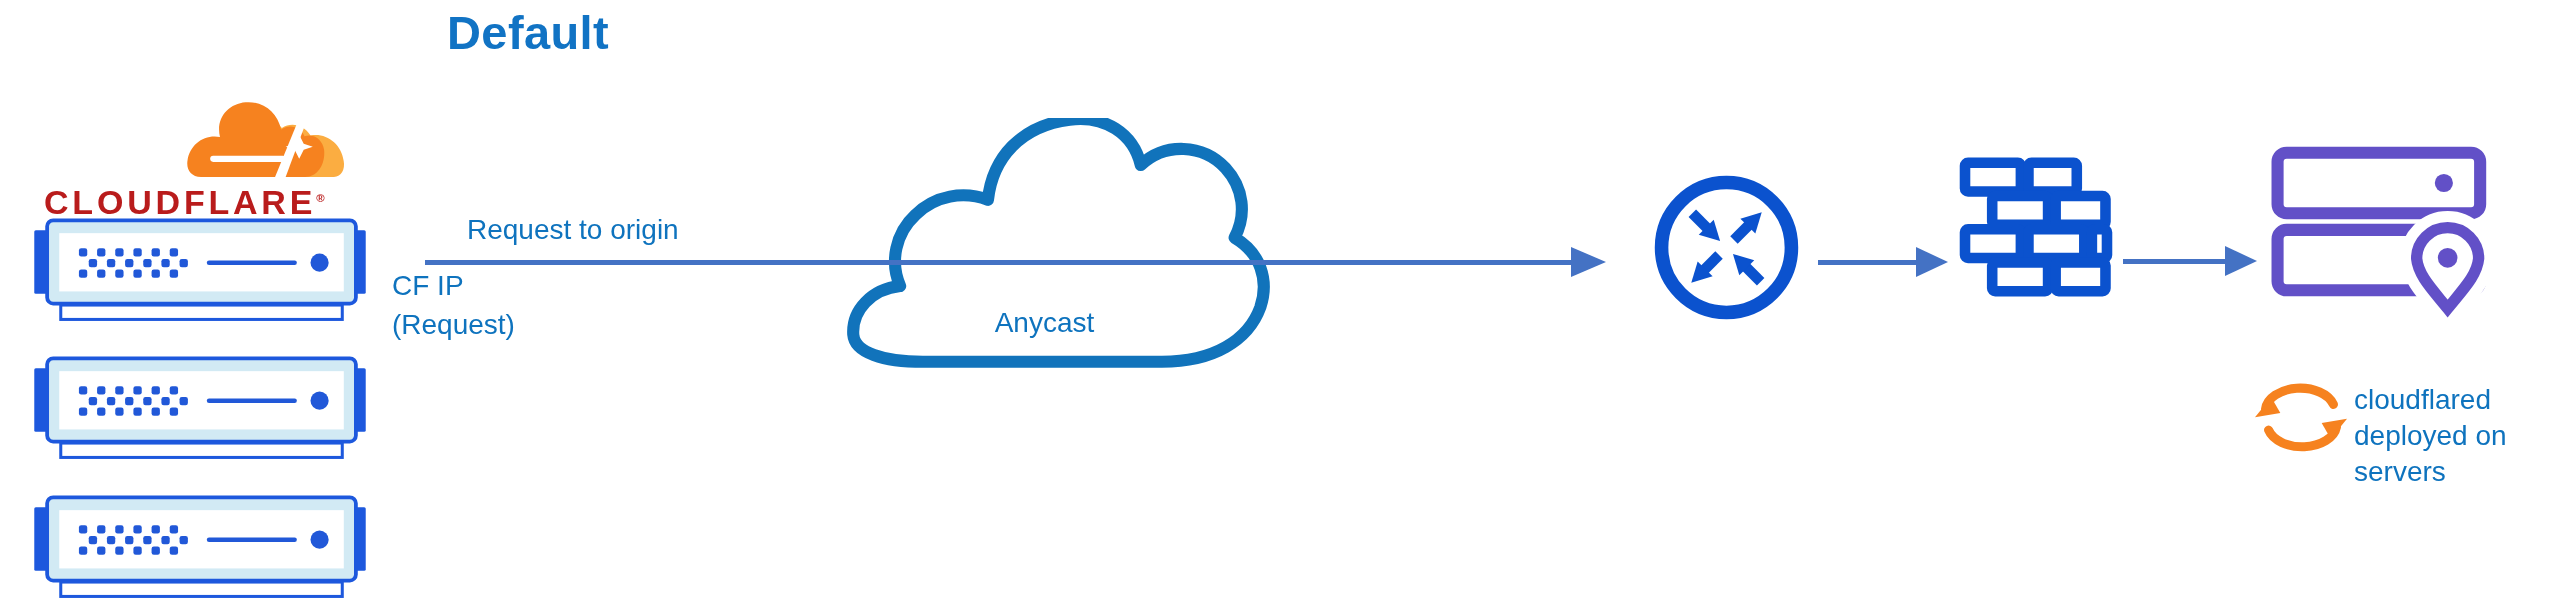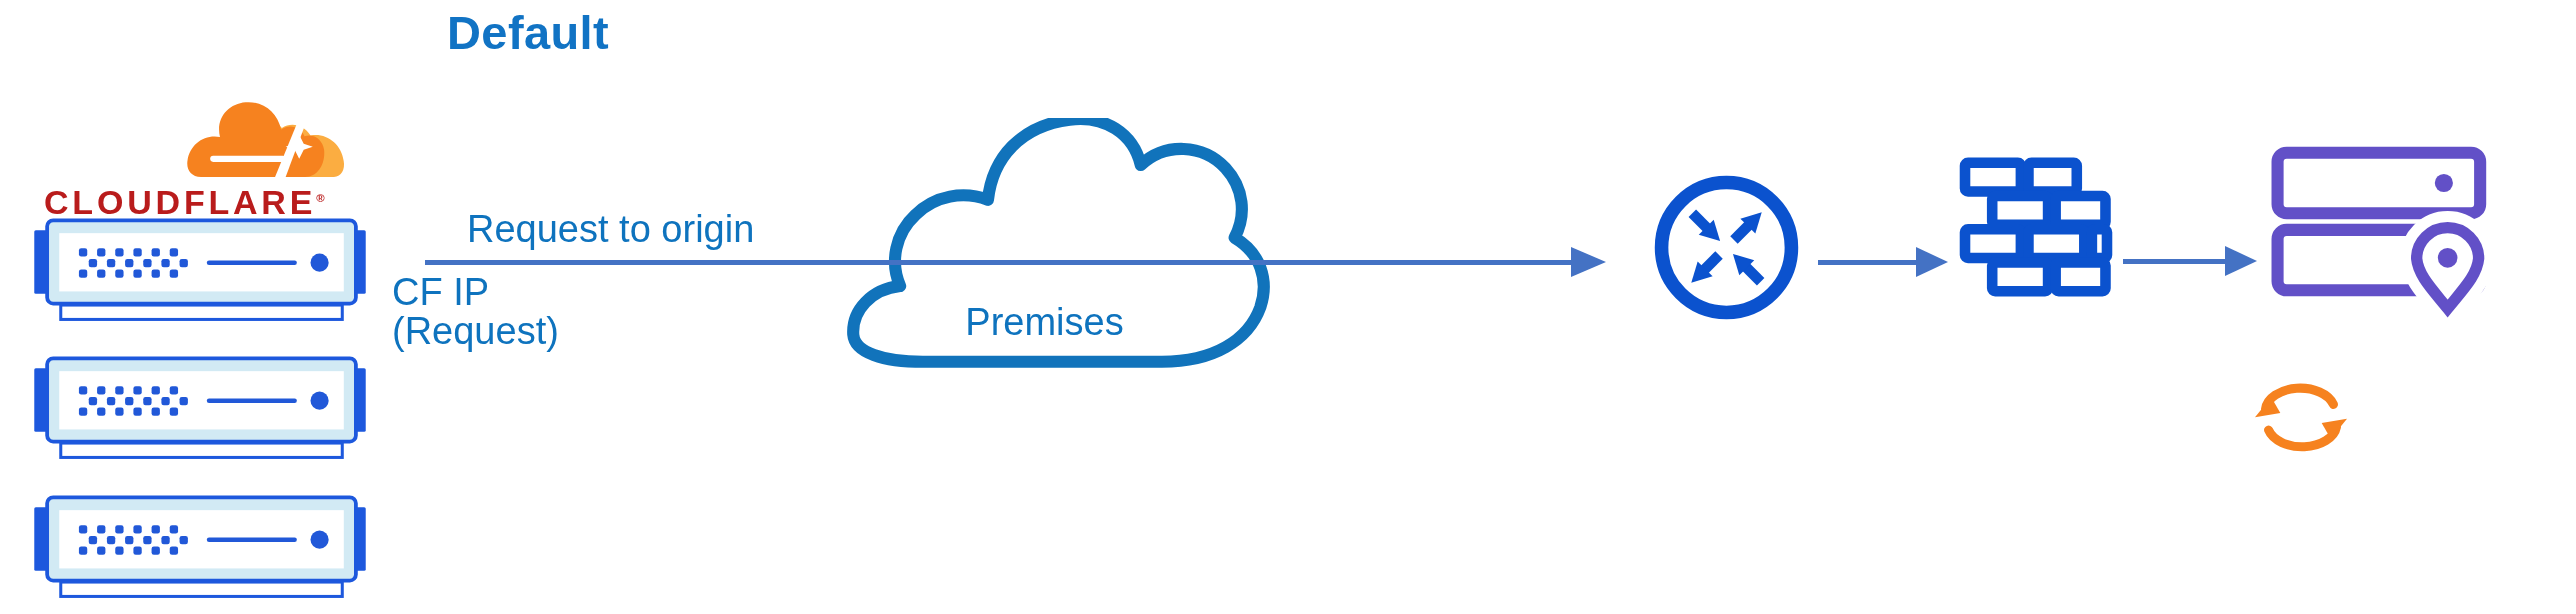--- a/index.html
+++ b/index.html
@@ -2,21 +2,21 @@
 <html style="font-size:12px"><head>
 <meta charset="utf-8">
 <style>
   html,body{margin:0;padding:0;background:#ffffff;}
   .canvas{
     position:relative;width:2576px;height:614px;background:#ffffff;overflow:hidden;
     font-family:"Liberation Sans",sans-serif;
   }
   .abs{position:absolute;}
   .lbl{
-    position:absolute;font-size:38px;line-height:39px;color:#0E73BE;
+    position:absolute;font-size:28px;line-height:39px;color:#0E73BE;
     white-space:nowrap;font-family:"Liberation Sans",sans-serif;
   }
   .lbl.center{text-align:center;}
   .title{
     position:absolute;left:447px;top:4.5px;font-size:47px;font-weight:600;
     color:#1173C4;letter-spacing:0.4px;
   }
   .wordmark{
     position:absolute;left:44px;top:183px;font-size:34px;font-weight:700;
     letter-spacing:3.8px;color:#b91c1c;white-space:nowrap;
@@ -138,26 +138,26 @@
   </svg>
 
   <svg class="abs" style="left:823px;top:118px;" width="457" height="256" viewBox="0 0 604 338">
     <path d="M 132 322 L 448 322 C 516 322 562 294 578 250 C 590 214 578 178 544 158 C 560 128 556 92 532 66 C 502 34 452 32 420 62 C 410 20 372 -4 326 2 C 262 10 224 52 218 108 C 186 96 148 102 122 128 C 96 152 88 190 102 222 C 64 226 38 254 40 286 C 42 310 80 322 132 322 Z" fill="#ffffff" stroke="#1173BB" stroke-width="16" stroke-linejoin="round"></path>
   </svg>
 
   <div class="flow-line" style="left:425px;top:260px;width:1147px;"></div>
   <div class="flow-head" style="left:1571px;top:247px;"></div>
 
   <div class="lbl" style="left:467px;top:210px;">Request to origin</div>
-  <div class="lbl" style="left:392px;top:273px;">
+  <div class="lbl" style="left:392px;top:266px;">
     <div>CF IP</div>
     <div>(Request)</div>
   </div>
 
-  <div class="lbl center" style="left:931px;top:303px;width:227px;">Premises</div>
+  <div class="lbl center" style="left:931px;top:303px;width:227px;">Anycast</div>
 
   <svg class="abs" style="left:1651px;top:172px;" width="151" height="151" viewBox="0 0 200 200">
     <circle cx="100" cy="100" r="86" fill="#ffffff" stroke="#0B52CE" stroke-width="18"></circle>
     <g transform="translate(100 100)" stroke="#0B52CE" fill="#0B52CE">
       <g transform="rotate(45)">
         <line x1="-64" y1="0" x2="-36" y2="0" stroke-width="14"></line>
         <polygon points="-38,-14 -38,14 -12,0" stroke="none"></polygon>
       </g>
       <g transform="rotate(-135)">
         <line x1="-64" y1="0" x2="-36" y2="0" stroke-width="14"></line>
@@ -212,15 +212,20 @@
     <g stroke="#F6821F" stroke-width="12" fill="none" stroke-linecap="round">
       <path d="M 104 28 A 46 30 0 0 0 14 34"></path>
       <path d="M 18 62 A 46 30 0 0 0 108 58"></path>
     </g>
     <g fill="#F6821F">
       <polygon points="-18,-12 14,0 -18,12" transform="translate(12,38) rotate(150)"></polygon>
       <polygon points="-18,-12 14,0 -18,12" transform="translate(110,54) rotate(-30)"></polygon>
     </g>
   </svg>
 
+  <div class="lbl" style="left:2354px;top:382px;line-height:36px;">
+    <div>cloudflared</div>
+    <div>deployed on</div>
+    <div>servers</div>
+  </div>
 
 </div>
 
 
 </body></html>

